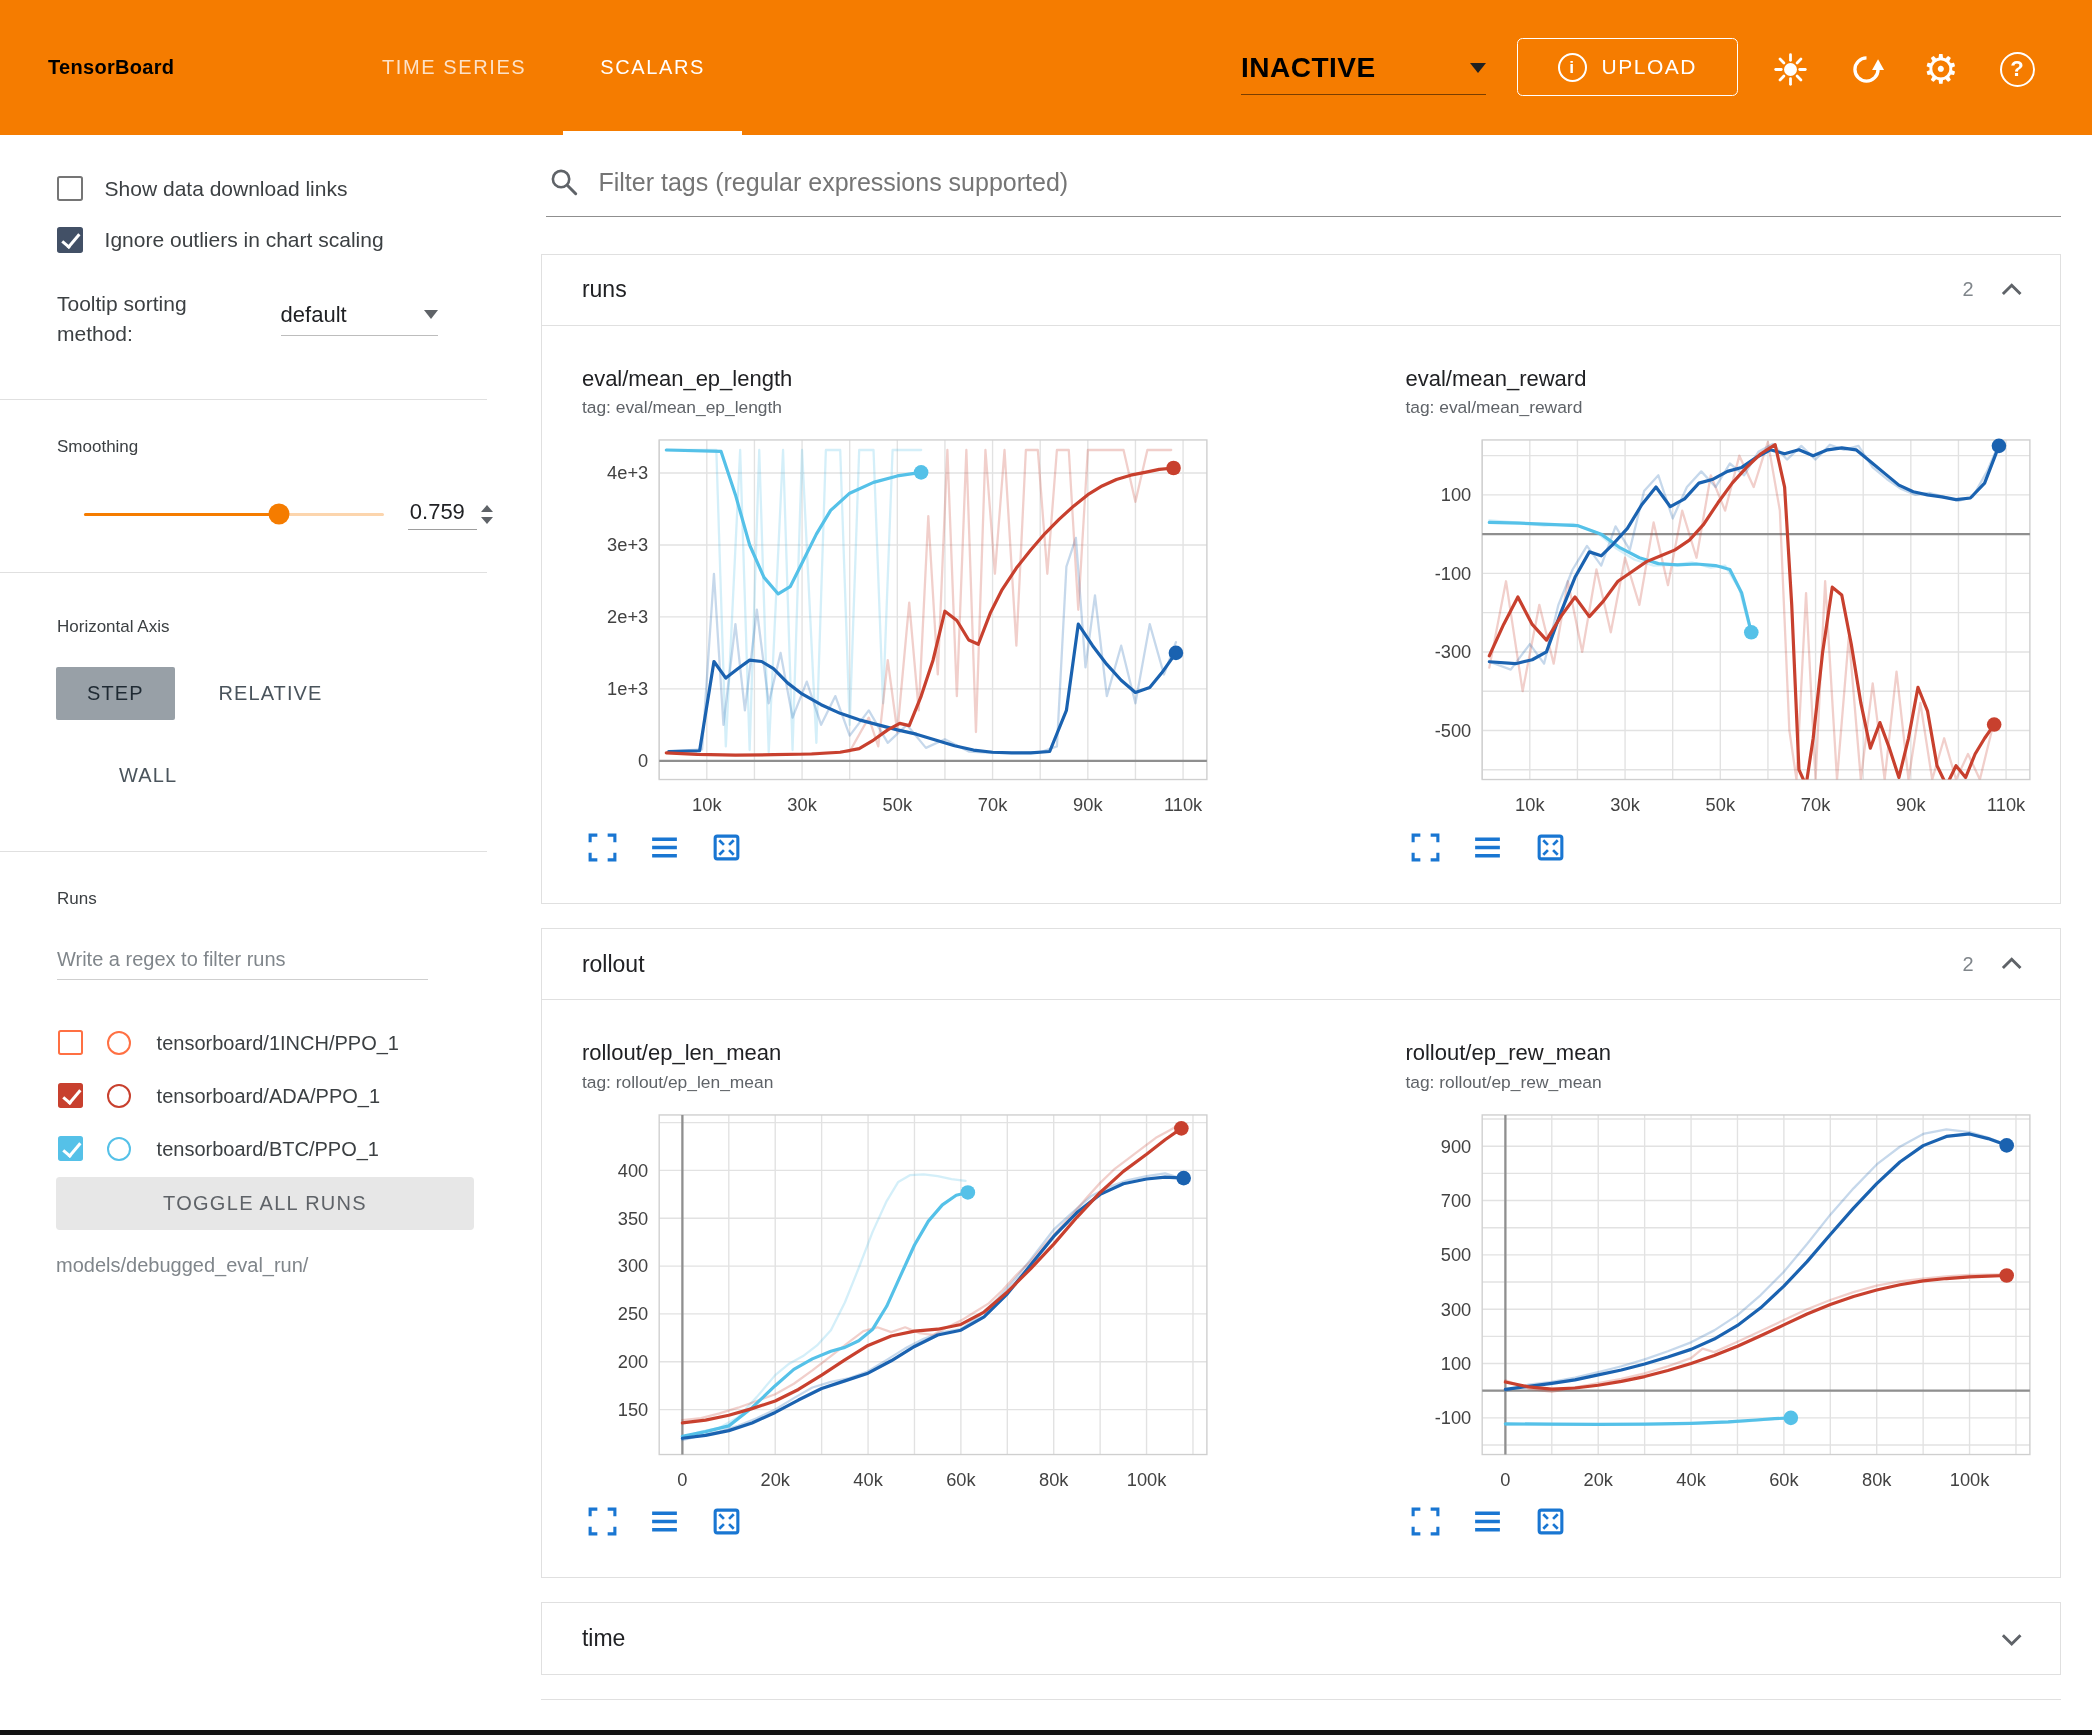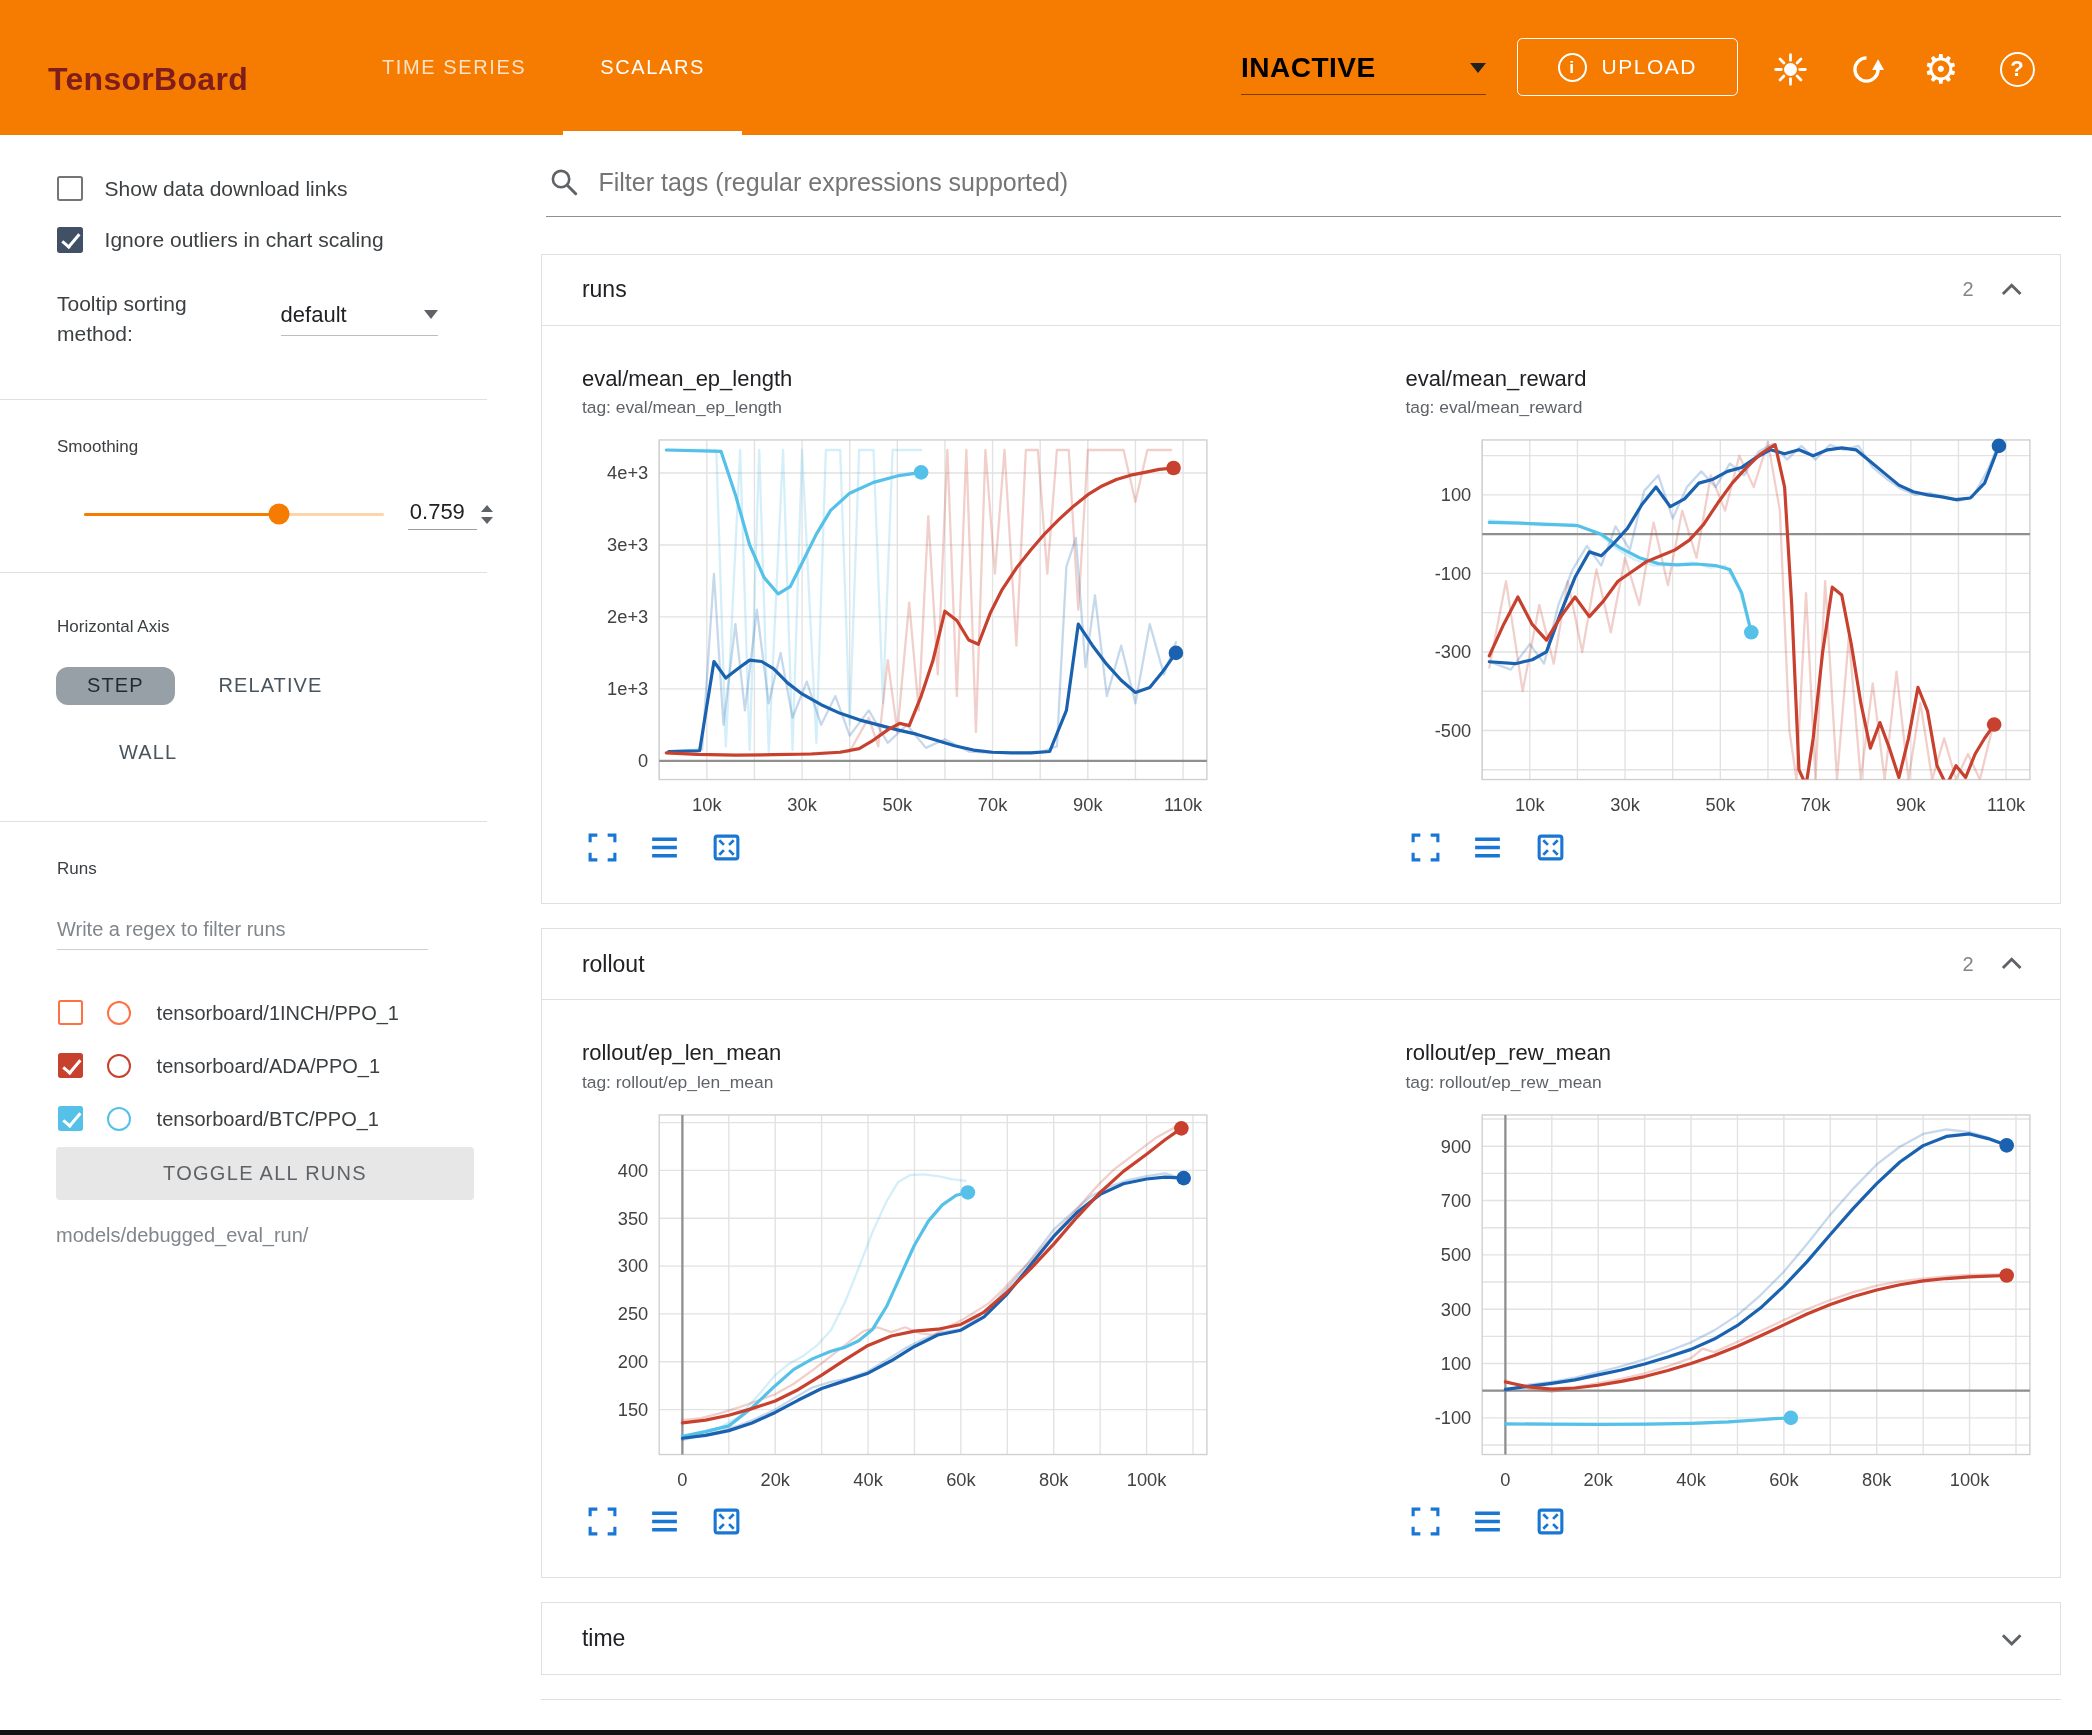--- a/index.html
+++ b/index.html
@@ -9,22 +9,22 @@
     font-family: "Liberation Sans", "DejaVu Sans", sans-serif;
     color: #202124;
   }
   svg { display: block; font-family: inherit; }
 
   
   header {
     position: absolute; left: 0; top: 0; right: 0; height: 135px;
     background: #f57c00; z-index: 5;
   }
-  .brand { position: absolute; left: 48px; top: 12px; height: 100%; display: flex; align-items: center;
-    color: #7f1d1d; font-size: 32px; font-weight: 700; letter-spacing: 0.3px; }
+  .brand { position: absolute; left: 48px; top: 0; height: 100%; display: flex; align-items: center;
+    color: #000000; font-size: 20px; font-weight: 700; letter-spacing: 0.3px; }
   .tabs { position: absolute; left: 345px; top: 0; height: 100%; display: flex; }
   .tab { position: relative; padding: 0 37px; display: flex; align-items: center;
     color: rgba(255,255,255,0.78); font-size: 20px; font-weight: 500; letter-spacing: 1.6px; cursor: pointer; }
   .tab.active { color: #fff; }
   .tab.active::after { content: ""; position: absolute; left: 0; right: 0; bottom: 0; height: 3.7px; background: #fff; }
   .status-select { position: absolute; left: 1241px; top: 42px; width: 245px; height: 53px;
     display: flex; align-items: center; justify-content: space-between;
     border-bottom: 1.8px solid rgba(0,0,0,0.5); color: #000000; font-size: 28px; font-weight: 700; letter-spacing: 0.5px; cursor: pointer; }
   .caret-down { width: 0; height: 0; border-left: 8.2px solid transparent; border-right: 8.2px solid transparent; border-top: 10px solid #212121; }
   .upload { position: absolute; left: 1517px; top: 38px; width: 221px; height: 58px;
@@ -59,22 +59,22 @@
   .num { margin-left: 24px; display: flex; align-items: center; }
   .num .val { font-size: 22px; color: #202124; border-bottom: 0.9px solid #9e9e9e; padding: 0 3.7px 4.6px 1.8px; min-width: 69px; }
   .spin { display: flex; flex-direction: column; gap: 4.6px; margin-left: 3.7px; }
   .spin i { width: 0; height: 0; border-left: 6.4px solid transparent; border-right: 6.4px solid transparent; display: block; }
   .spin .up { border-bottom: 7.3px solid #5f6368; }
   .spin .dn { border-top: 7.3px solid #5f6368; }
   .divider.d2 { margin-top: 44px; }
   .sec-label.hx { margin-top: 44px; }
   .axis-row { margin: 24px 0 0 56px; display: flex; align-items: center; gap: 12.8px; }
   .axis-row2 { margin: 29px 0 0 88px; display: flex; }
-  .axis-btn { height: 38px; border: none; background: transparent; font-family: inherit;
-    font-size: 20px; letter-spacing: 1.1px; color: #4a545c; padding: 0 31px; border-radius: 12px; font-weight: 500; cursor: pointer; }
+  .axis-btn { height: 53px; border: none; background: transparent; font-family: inherit;
+    font-size: 20px; letter-spacing: 1.1px; color: #4a545c; padding: 0 31px; border-radius: 2px; font-weight: 500; cursor: pointer; }
   .axis-btn.active { background: #98a0a7; color: #1f2a33; }
   .divider.d3 { margin-top: 49px; }
   .runs-filter { margin: 25.6px 0 0 57px; width: 371px; border: none; border-bottom: 0.9px solid #cfcfcf;
     font-size: 20px; font-family: inherit; padding: 7.3px 0; color: #202124; outline: none; background: transparent; height: 40px; }
   .runs-filter::placeholder { color: #80868b; }
   .run-list { margin: 22px 0 0 58px; }
   .run-row { display: flex; align-items: flex-end; height: 53px; cursor: pointer; }
   .run-cb { width: 25px; height: 25px; }
   .run-circle { width: 24px; height: 24px; border-radius: 50%; border: 2.7px solid #999; margin-left: 24px; flex: none; }
   .run-label { margin-left: 25.6px; font-size: 20px; color: #3c4043; white-space: nowrap; }

